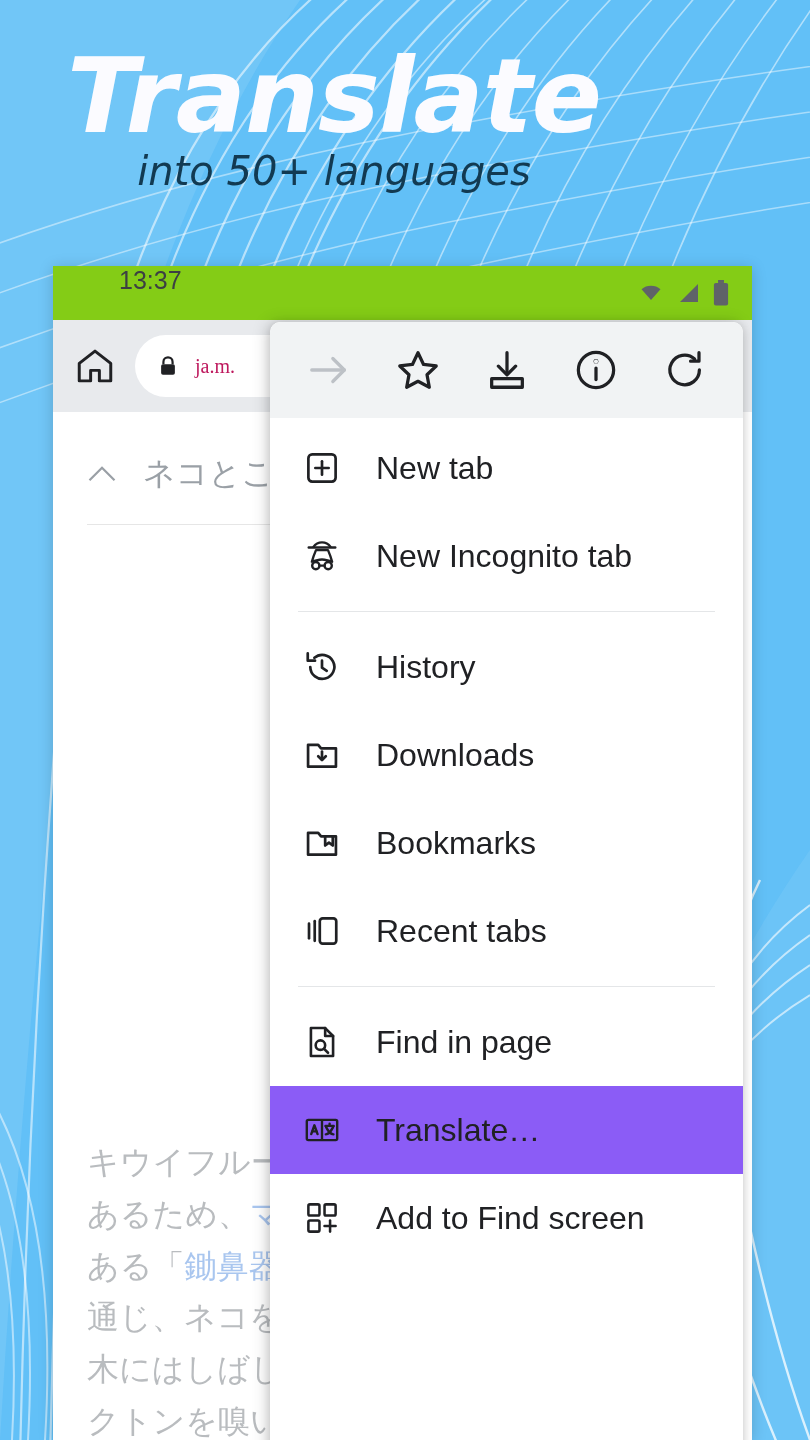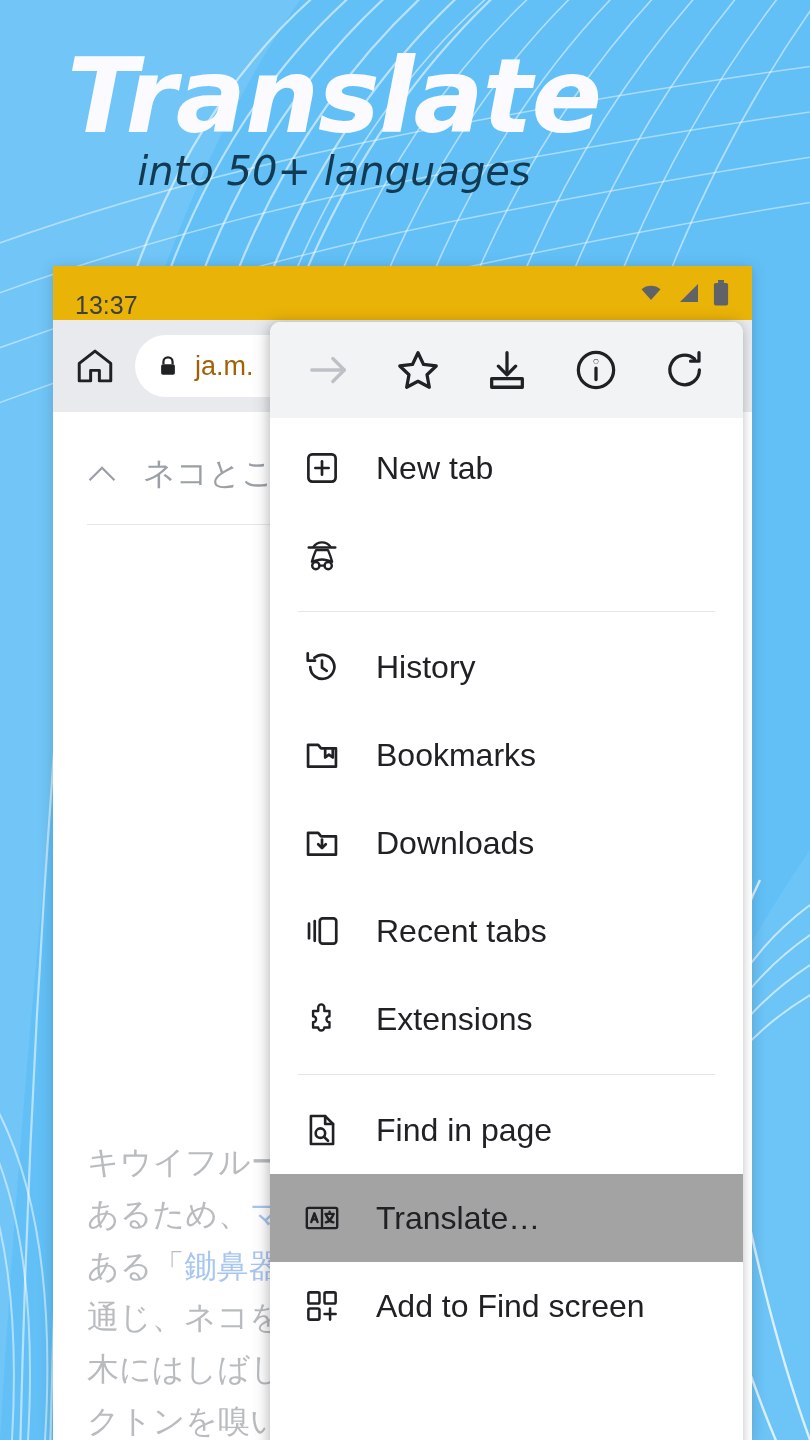--- a/index.html
+++ b/index.html
@@ -38,22 +38,22 @@
     position:absolute; left:53px; top:266px;
     width:699px; height:1174px;
     background:#ffffff;
     z-index:3;
     overflow:hidden;
     box-shadow:0 2px 14px rgba(0,0,0,.18);
   }
 
   
   #statusbar {
-    height:54px; background:#eab308; position:relative;
-    display:flex; align-items:flex-end;
+    height:54px; background:#84cc16; position:relative;
+    display:flex; align-items:flex-start;padding-left:44px;
   }
   #clock {
     font-size:25px; color:#3c4043; margin-left:22px;
     font-family:"Liberation Sans", sans-serif;
   }
   #status-icons {
     position:absolute; right:22px; top:50%; transform:translateY(-50%);
     display:flex; align-items:center; gap:10px;
   }
 
@@ -63,21 +63,21 @@
     display:flex; align-items:center; padding:0 14px;
   }
   #home-btn { width:56px; height:56px; display:flex; align-items:center; justify-content:center; }
   #urlbar {
     margin-left:12px; height:62px; flex:1;
     background:#ffffff; border-radius:31px;
     display:flex; align-items:center; padding:0 22px; gap:16px;
     overflow:hidden;
   }
   #lock-icon { width:22px; height:26px; flex:0 0 auto; }
-  #url-text { font-size:27px; color:#a16207; white-space:nowrap; }
+  #url-text { font-size:20px; color:#be185d; white-space:nowrap;font-family:Liberation Serif, serif; }
 
   
   #webpage { position:relative; background:#fff; height:1028px; overflow:hidden; }
   #page-heading {
     display:flex; align-items:center; gap:26px;
     padding:40px 0 0 34px;
     font-size:32px; color:#9aa0a6; white-space:nowrap;
     font-family:"DejaVu Sans", sans-serif;
   }
   #heading-rule { margin:28px 34px 0 34px; height:1px; background:#e6e6e6; }
@@ -116,21 +116,21 @@
   }
   .menu-tool-btn {
     width:62px; height:62px;
     display:flex; align-items:center; justify-content:center;
   }
   #menu-list { padding-top:6px; }
   .menu-item {
     display:flex; align-items:center;
     height:88px; padding-left:32px; gap:34px;
   }
-  .menu-item.selected { background:#a3a3a3; }
+  .menu-item.selected { background:#8b5cf6; }
   .menu-icon { width:40px; height:40px; flex:0 0 auto; display:flex; align-items:center; justify-content:center; }
   .menu-label {
     font-size:32px; color:#202124;
     font-family:"Liberation Sans", sans-serif;
     white-space:nowrap;
   }
   .menu-divider { height:1px; background:#e4e6e8; margin:11px 28px 11px 28px; }
 </style>
 </head>
 <body>
@@ -308,75 +308,68 @@
         <span class="menu-icon">
           <svg width="38" height="38" viewBox="0 0 24 24" fill="none" stroke="#202124" stroke-width="1.5" stroke-linecap="round" stroke-linejoin="round">
             <path d="M6.6 6.2 Q8.6 3.4 12 3.4 Q15.4 3.4 17.4 6.2"></path>
             <path d="M3.6 6.6 H20.4"></path>
             <path d="M8.2 8.3 Q6.6 12 5.6 15.6 L8.4 14.8 Q10.8 14.2 12 14.2 Q13.2 14.2 15.6 14.8 L18.4 15.6 Q17.4 12 15.8 8.3 Z"></path>
             <circle cx="8.1" cy="18.1" r="2.3"></circle>
               <circle cx="15.9" cy="18.1" r="2.3"></circle>
             <path d="M10.4 18.1 H13.6"></path>
           </svg>
         </span>
+        <span class="menu-label">New Incognito tab</span>
       </div>
 
       <div class="menu-divider"></div>
 
       <div class="menu-item">
         <span class="menu-icon">
           <svg width="38" height="38" viewBox="0 0 24 24" fill="none" stroke="#202124" stroke-width="1.7" stroke-linecap="round" stroke-linejoin="round">
             <path d="M4.6 12 A7.6 7.6 0 1 0 7.2 6.2"></path>
             <path d="M3 3.4 L3 8 L7.6 8"></path>
             <path d="M12 8 V12.4 L15 14.4"></path>
           </svg>
         </span>
         <span class="menu-label">History</span>
       </div>
 
       <div class="menu-item">
         <span class="menu-icon">
           <svg width="38" height="38" viewBox="0 0 24 24" fill="none" stroke="#202124" stroke-width="1.7" stroke-linecap="round" stroke-linejoin="round">
             <path d="M3.2 19.4 V5.6 H9.6 L11.4 7.8 H20.8 V19.4 Z"></path>
-            <path d="M14 7.8 V13.6 L16.4 11.8 L18.8 13.6 V7.8"></path>
-          </svg>
-        </span>
-        <span class="menu-label">Bookmarks</span>
+            <path d="M12 9.8 V15"></path>
+              <path d="M9.6 12.8 L12 15.2 L14.4 12.8"></path>
+          </svg>
+        </span>
+        <span class="menu-label">Downloads</span>
       </div>
 
       <div class="menu-item">
         <span class="menu-icon">
           <svg width="38" height="38" viewBox="0 0 24 24" fill="none" stroke="#202124" stroke-width="1.7" stroke-linecap="round" stroke-linejoin="round">
             <path d="M3.2 19.4 V5.6 H9.6 L11.4 7.8 H20.8 V19.4 Z"></path>
-            <path d="M12 9.8 V15"></path>
-              <path d="M9.6 12.8 L12 15.2 L14.4 12.8"></path>
-          </svg>
-        </span>
-        <span class="menu-label">Downloads</span>
+            <path d="M14 7.8 V13.6 L16.4 11.8 L18.8 13.6 V7.8"></path>
+          </svg>
+        </span>
+        <span class="menu-label">Bookmarks</span>
       </div>
 
       <div class="menu-item">
         <span class="menu-icon">
           <svg width="38" height="38" viewBox="0 0 24 24" fill="none" stroke="#202124" stroke-width="1.7" stroke-linecap="round" stroke-linejoin="round">
             <rect x="10.6" y="4" width="10.4" height="16" rx="1.8"></rect>
             <path d="M7.4 5.8 V18.2"></path>
               <path d="M3.8 7.4 V16.6"></path>
           </svg>
         </span>
         <span class="menu-label">Recent tabs</span>
       </div>
 
-      <div class="menu-item">
-        <span class="menu-icon">
-          <svg width="38" height="38" viewBox="0 0 24 24" fill="none" stroke="#202124" stroke-width="1.55" stroke-linejoin="round">
-            <path d="M9.4 3.2 A2 2 0 0 1 13.4 3.2 L13.4 5.6 L16.8 5.6 L16.8 9 A2 2 0 0 0 16.8 13 L16.8 16.4 L13.4 16.4 A2 2 0 0 1 9.4 16.4 L6 16.4 L6 13 A2 2 0 0 0 6 9 L6 5.6 L9.4 5.6 Z" transform="translate(0.6,1.6) scale(0.96)"></path>
-          </svg>
-        </span>
-        <span class="menu-label">Extensions</span>
-      </div>
 
       <div class="menu-divider"></div>
 
 
       <div class="menu-item">
         <span class="menu-icon">
           <svg width="38" height="38" viewBox="0 0 24 24" fill="none" stroke="#202124" stroke-width="1.65" stroke-linecap="round" stroke-linejoin="round">
             <path d="M5 3.2 H14 L19 8.2 V20.8 H5 Z"></path>
             <path d="M14 3.2 V8.2 H19"></path>
             <circle cx="11" cy="14" r="3"></circle>

